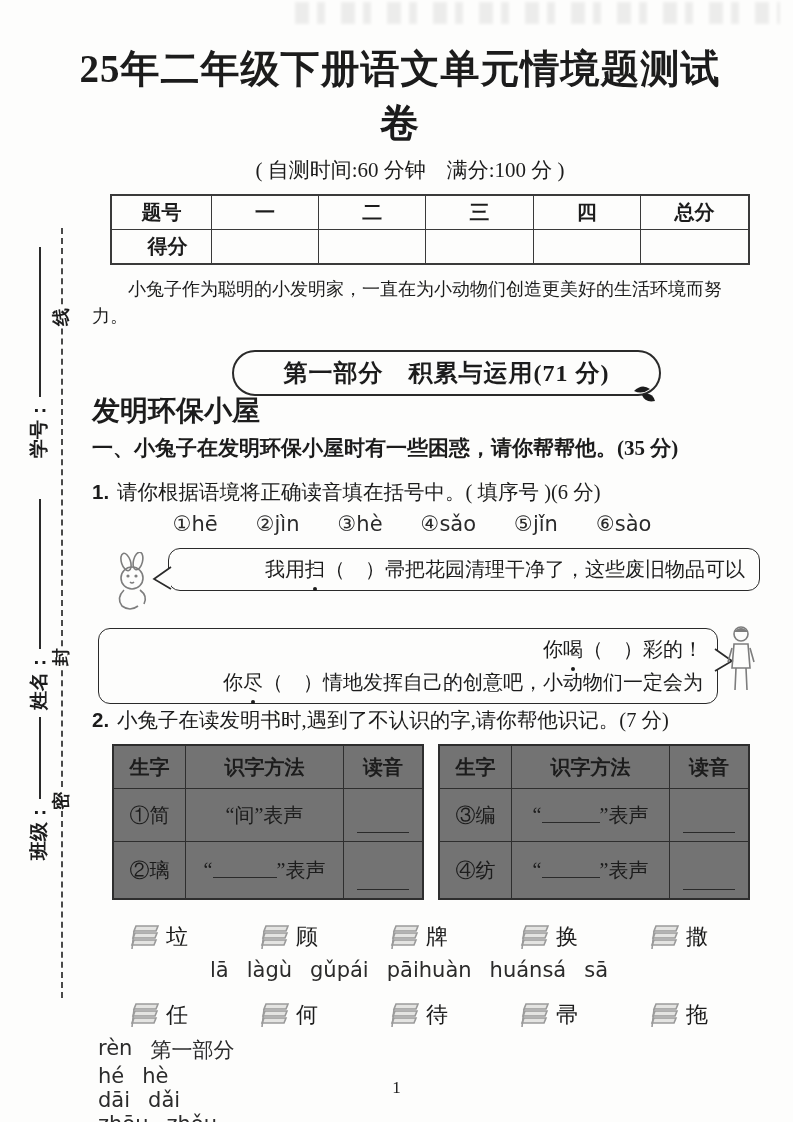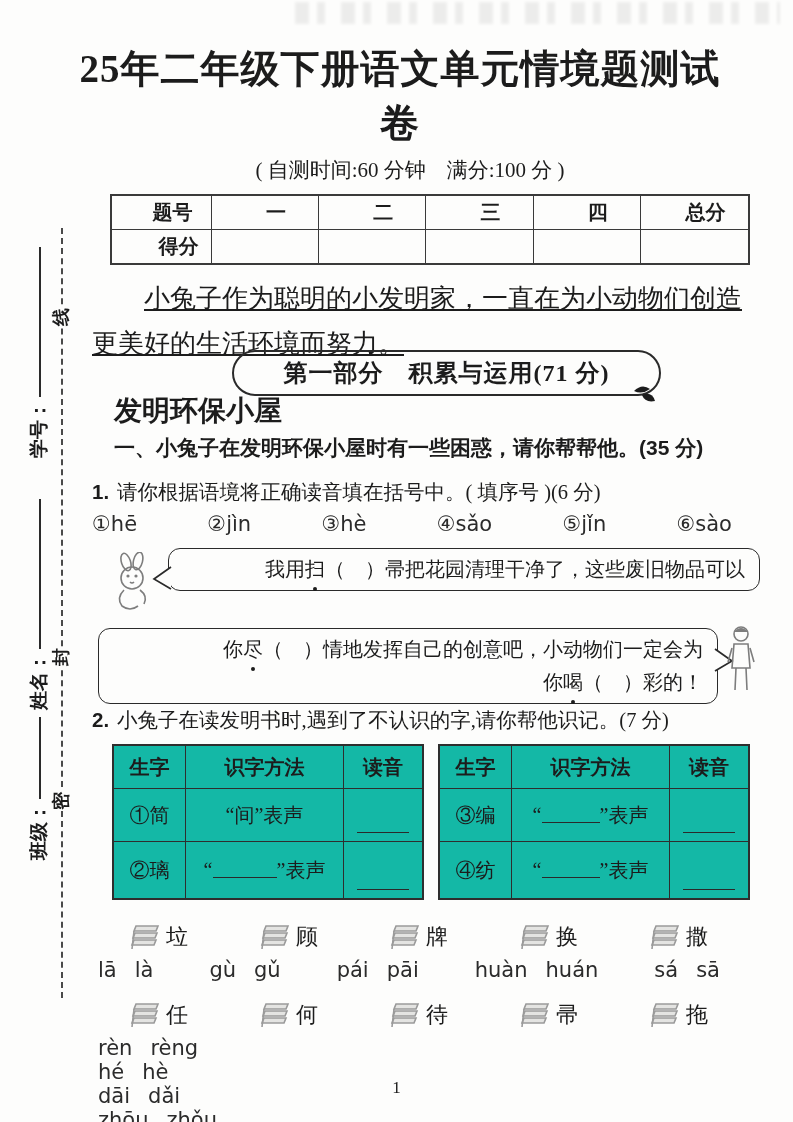--- a/index.html
+++ b/index.html
@@ -1,18 +1,18 @@
 <!DOCTYPE html>
 <html><head>
 <meta charset="utf-8">
 <style>
   html,body{margin:0;padding:0;background:#e8e8e8;}
   .page{position:relative;width:793px;height:1122px;background:#fdfdfc;margin:0 auto;
         font-family:"Liberation Serif",serif;color:#1c1c1c;overflow:hidden;}
-  .hei{font-family:"Liberation Sans",sans-serif;font-weight:bold;padding-left:22px;}
+  .hei{font-family:"Liberation Sans",sans-serif;font-weight:bold;}
   .kai{font-family:"Liberation Serif",serif;text-align:right;}
   .pinyin{font-family:"DejaVu Sans",sans-serif;color:#2b2b2b;}
   .abs{position:absolute;}
 
   
   .bleed{position:absolute;top:2px;left:295px;width:485px;height:22px;opacity:.07;filter:blur(1.5px);
          background:repeating-linear-gradient(90deg,#222 0 14px,transparent 14px 22px,#222 22px 30px,transparent 30px 46px);}
 
   
   .side-label{position:absolute;transform-origin:0 0;transform:rotate(-90deg);
@@ -31,63 +31,63 @@
   .meta{position:absolute;top:156px;left:60px;width:700px;text-align:center;font-size:21px;}
 
   
   .score-table{position:absolute;left:110px;top:194px;width:636px;border:2px solid #3a3a3a;
                display:grid;grid-template-columns:100px repeat(5,1fr);}
   .sc{border-right:1.5px solid #3a3a3a;border-bottom:1.5px solid #3a3a3a;height:33px;
       display:flex;align-items:center;justify-content:center;font-size:20px;}
   .sc.lastcol{border-right:none;}
   .sc.lastrow{border-bottom:none;margin-left:12px;}
 
-  .intro{position:absolute;left:92px;top:276px;width:664px;font-size:26px;line-height:45px;
-         text-indent:2em;font-family:"Liberation Sans",sans-serif;text-decoration:underline;}
+  .intro{position:absolute;left:92px;top:276px;width:664px;font-size:18px;line-height:27px;
+         text-indent:2em;font-family:"Liberation Sans",sans-serif;}
 
   
   .banner{position:absolute;left:232px;top:350px;width:425px;height:42px;border:2px solid #2a2a2a;
           border-radius:24px;display:flex;align-items:center;justify-content:center;
           font-size:24px;font-weight:900;letter-spacing:1px;}
   .leaf{position:absolute;left:628px;top:381px;}
 
   .theme{position:absolute;left:92px;top:392px;font-size:28px;}
-  .section1{position:absolute;left:92px;top:434px;font-size:21px;}
+  .section1{position:absolute;left:92px;top:434px;font-size:21px;font-family:Liberation Serif, serif;}
 
   .stem{position:absolute;left:92px;font-size:20.5px;}
   .stem .num{font-family:"Liberation Sans",sans-serif;font-weight:bold;margin-right:8px;}
 
   .q1opts{position:absolute;left:92px;top:512px;width:640px;text-align:center;font-size:21px;
-          display:flex;justify-content:space-between;gap:38px;}
+          display:flex;justify-content:center;gap:38px;}
 
   
   .bubble{position:absolute;border:1.7px solid #2a2a2a;border-radius:12px;
           font-size:20px;line-height:33px;padding:4px 14px;}
   .tail{position:absolute;}
   .dotchar{position:relative;display:inline-block;}
   .dotchar::after{content:"";position:absolute;left:50%;bottom:-5px;width:4px;height:4px;
                   background:#1c1c1c;border-radius:50%;transform:translateX(-50%);}
 
   
   .q2table{position:absolute;top:744px;border:2px solid #2e2e2e;display:grid;
-           grid-template-columns:72px 158px 78px;background:#14b8a6;}
+           grid-template-columns:72px 158px 78px;background:#737373;}
   .qc{border-right:1.5px solid #2e2e2e;border-bottom:1.5px solid #2e2e2e;
       display:flex;align-items:center;justify-content:center;font-size:20px;padding:0 4px;}
   .qc.hdr{height:42px;font-family:"Liberation Sans",sans-serif;font-weight:bold;}
   .qc.r1{height:52px;}
   .qc.r2{height:56px;}
   .qc.lastcol{border-right:none;}
   .qc.lastrow{border-bottom:none;}
   .blank{display:inline-block;border-bottom:1.6px solid #2a2a2a;height:14px;}
   .read-blank{width:52px;align-self:flex-end;margin-bottom:8px;}
 
   
   .charrow{position:absolute;left:128px;width:580px;display:flex;justify-content:space-between;}
   .charitem{display:flex;align-items:center;gap:4px;font-size:22px;}
-  .pyrow{position:absolute;left:98px;width:622px;display:flex;justify-content:space-between;}
+  .pyrow{position:absolute;left:98px;width:622px;display:flex;justify-content:center;}
   .pypair{display:flex;gap:18px;font-size:21px;}
 
   .pagenum{position:absolute;left:0;top:1078px;width:793px;text-align:center;font-size:17px;}
 </style>
 </head>
 <body>
 
 <div class="page">
 
   <div class="bleed"></div>
@@ -166,22 +166,22 @@
     <svg class="tail" style="left:-17px;top:16px;" width="20" height="26" viewBox="0 0 20 26">
       <path d="M19,2 L2,14 L19,24" fill="#fdfdfc" stroke="#2a2a2a" stroke-width="1.7"></path>
     </svg>
     <div><span>我用</span><span class="dotchar">扫</span><span>（　）帚把花园清理干净了，这些废旧物品可以</span></div>
   </div>
 
   <div class="bubble kai" style="left:98px;top:628px;width:590px;">
     <svg class="tail" style="right:-17px;top:18px;" width="20" height="26" viewBox="0 0 20 26">
       <path d="M1,2 L18,14 L1,24" fill="#fdfdfc" stroke="#2a2a2a" stroke-width="1.7"></path>
     </svg>
+    <div><span>你</span><span class="dotchar">喝</span><span>（　）彩的！</span></div>
     <div><span>你</span><span class="dotchar">尽</span><span>（　）情地发挥自己的创意吧，小动物们一定会为</span></div>
-    <div><span>你</span><span class="dotchar">喝</span><span>（　）彩的！</span></div>
   </div>
   <svg class="abs" style="left:724px;top:624px;" width="34" height="72" viewBox="0 0 34 72">
     <g fill="none" stroke="#7d7d7d" stroke-width="1.6">
       <circle cx="17" cy="10" r="7"></circle>
       <path d="M10,8 Q17,0 24,8" fill="#7d7d7d" stroke="none"></path>
       <path d="M10,20 L24,20 L26,44 L8,44 Z"></path>
       <path d="M8,24 L4,38 M26,24 L30,38"></path>
       <path d="M12,44 L11,66 M22,44 L23,66"></path>
     </g>
   </svg>
@@ -374,21 +374,21 @@
             <path d="M6,9 L4,27" fill="none"></path>
           </g>
         </svg>
       <span class="kai">拖</span>
     </div>
   </div>
 
   <div class="pyrow pinyin" style="top:1036px;flex-direction:column;">
     <div class="pypair">
         <span>rèn</span>
-        <span>rèng</span>
+        <span>第一部分</span>
       </div>
     <div class="pypair">
         <span>hé</span>
         <span>hè</span>
       </div>
     <div class="pypair">
         <span>dāi</span>
         <span>dǎi</span>
       </div>
     <div class="pypair">

